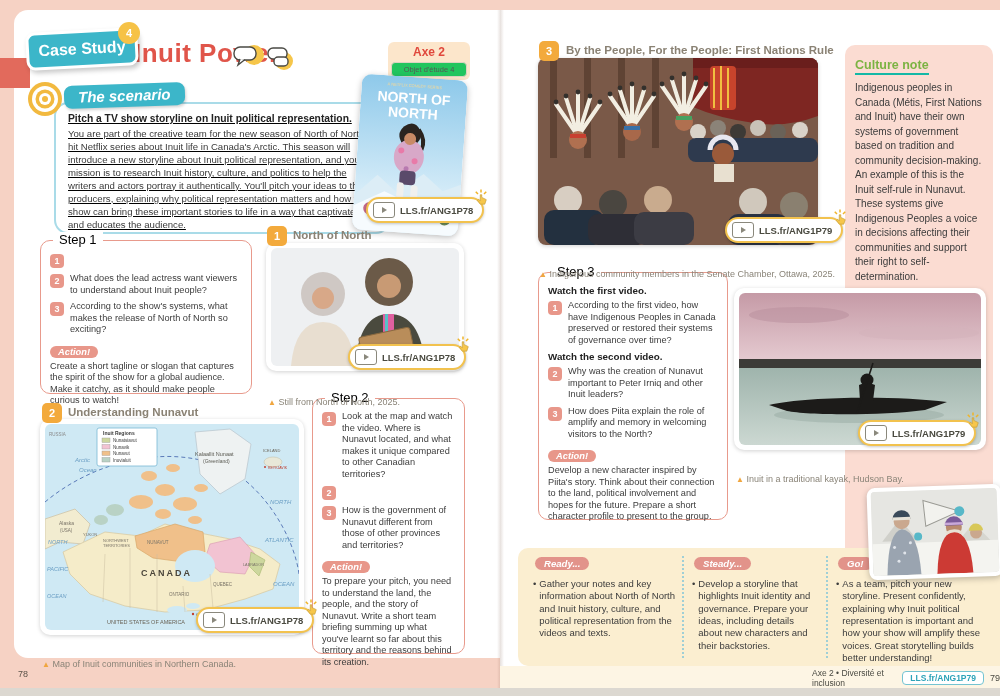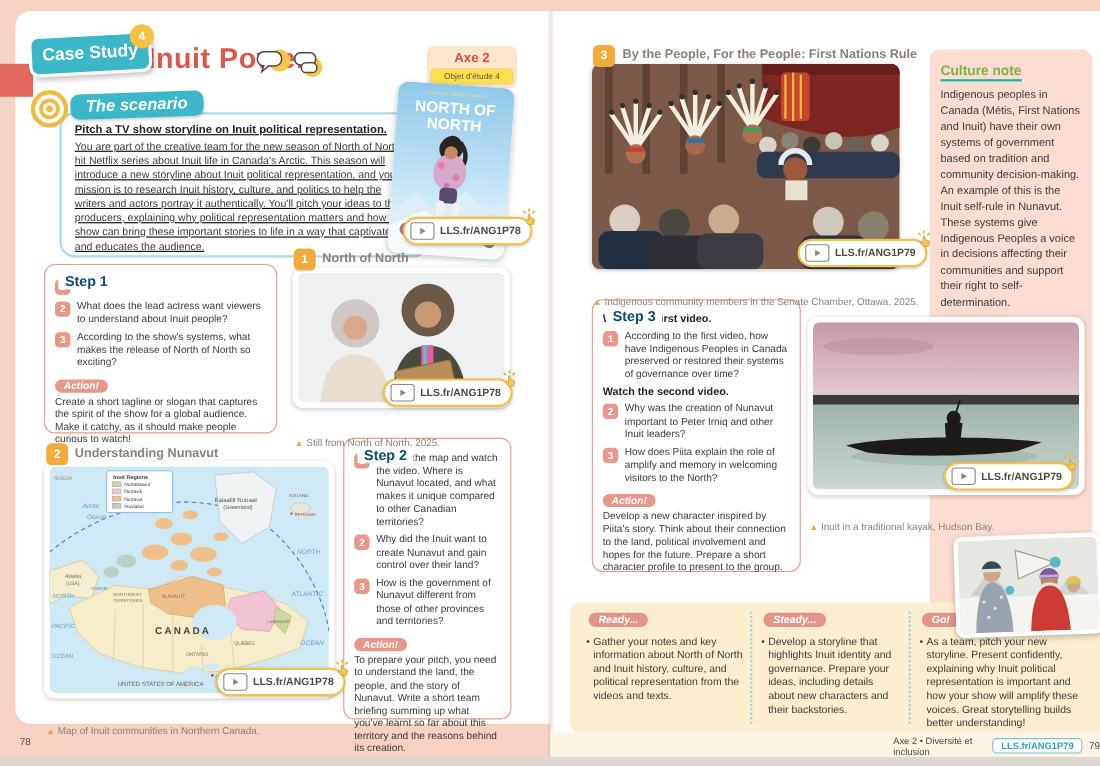--- a/index.html
+++ b/index.html
@@ -10,29 +10,29 @@
   .divider{position:absolute;left:497px;top:10px;width:7px;height:678px;background:linear-gradient(to right,rgba(100,60,40,0),rgba(100,60,40,.14) 50%,rgba(100,60,40,0));}
   .bottom-strip{position:absolute;left:0;top:688px;width:1000px;height:8px;background:#dcd8d1;}
   .footer-cream{position:absolute;left:500px;top:666px;width:500px;height:22px;background:#fdf5e4;}
 
   .coral-tab{position:absolute;left:0;top:58px;width:30px;height:30px;background:#e26a5c;}
   .case-badge{position:absolute;left:26px;top:30px;width:106px;height:32px;background:#3cb6c9;border:3px solid #fff;border-radius:9px;transform:rotate(-3deg);box-shadow:2px 3px 5px rgba(0,0,0,.22);display:flex;align-items:center;justify-content:center;color:#fff;font-weight:bold;font-size:16px;z-index:3;}
   .case-num{position:absolute;left:118px;top:22px;width:22px;height:22px;border-radius:50%;background:#f6c246;color:#fff;font-weight:bold;font-size:11px;display:flex;align-items:center;justify-content:center;z-index:4;}
   .page-title{position:absolute;left:134px;top:38px;font-size:26px;font-weight:bold;color:#e0554a;letter-spacing:.5px;}
   .axe-box{position:absolute;left:388px;top:42px;width:76px;background:#fce6cb;border-radius:6px;padding:3px;text-align:center;}
   .axe-label{color:#e0483c;font-weight:bold;font-size:12px;}
-  .axe-sub{background:#fde047;border:1px solid #ddd3c2;border-radius:4px;font-size:7.5px;color:#555;padding:2px 1px;margin-top:3px;}
+  .axe-sub{background:#22c55e;border:1px solid #ddd3c2;border-radius:4px;font-size:7.5px;color:#555;padding:2px 1px;margin-top:3px;}
 
   .scenario-banner{position:absolute;left:64px;top:84px;background:#3cb6c9;border-radius:8px;transform:rotate(-2deg);color:#fff;font-weight:bold;font-style:italic;font-size:15px;padding:3px 14px;box-shadow:1px 2px 3px rgba(0,0,0,.18);z-index:3;}
   .scenario-box{position:absolute;left:54px;top:102px;width:336px;height:132px;background:#fff;border:2px solid #a9dbe8;border-radius:14px;padding:9px 12px;box-sizing:border-box;z-index:2;text-decoration:underline;}
   .scenario-lead{font-size:10.3px;font-weight:bold;color:#222;margin-bottom:4px;}
   .scenario-body{font-size:9.6px;line-height:1.35;color:#3a3a3a;}
 
   .step-box{position:absolute;background:#fff;border:1.5px solid #e89a8c;border-radius:10px;padding:12px 9px 6px;box-sizing:border-box;z-index:2;}
-  .step-title{position:absolute;top:-9px;left:12px;background:#fff;padding:0 6px;color:#0c4a6e;font-weight:bold;font-size:13px;margin-top:16px;}
+  .step-title{position:absolute;top:-9px;left:12px;background:#fff;padding:0 6px;color:#000000;font-weight:normal;font-size:13px;}
   .step-item{display:flex;gap:6px;margin-bottom:5px;}
   .item-num{flex:0 0 14px;width:14px;height:14px;background:#e8978a;border-radius:4px;color:#fff;font-size:9px;font-weight:bold;display:flex;align-items:center;justify-content:center;margin-top:1px;}
   .item-text{font-size:9.2px;line-height:1.25;color:#3c3c3c;}
   .watch-line{font-size:9.8px;font-weight:bold;color:#222;margin-bottom:4px;}
   .action-pill{display:inline-block;background:#e8978a;color:#fff;font-weight:bold;font-style:italic;font-size:9.3px;border-radius:9px;padding:1px 8px;margin:1px 0 3px;}
   .action-text{font-size:9.2px;line-height:1.25;color:#3c3c3c;}
 
   .doc-badge{position:absolute;width:20px;height:20px;background:#f3aa3c;border-radius:5px;color:#fff;font-weight:bold;font-size:11px;display:flex;align-items:center;justify-content:center;z-index:3;}
   .doc-title{position:absolute;font-size:11.5px;font-weight:bold;color:#8a8274;z-index:3;}
   .photo-card{position:absolute;background:#fff;border-radius:10px;box-shadow:0 1px 4px rgba(0,0,0,.18);padding:5px;box-sizing:content-box;z-index:2;}
@@ -282,21 +282,20 @@
   </div>
 
   <div class="step-box" style="left:312px;top:398px;width:153px;height:256px">
     <span class="step-title">Step 2</span>
     <div class="step-item">
         <span class="item-num">1</span>
         <span class="item-text">Look at the map and watch the video. Where is Nunavut located, and what makes it unique compared to other Canadian territories?</span>
       </div>
     <div class="step-item">
         <span class="item-num">2</span>
-        <span class="item-text">Why did the Inuit want to create Nunavut and gain control over their land?</span>
       </div>
     <div class="step-item">
         <span class="item-num">3</span>
         <span class="item-text">How is the government of Nunavut different from those of other provinces and territories?</span>
       </div>
     <span class="action-pill">Action!</span>
     <div class="action-text">To prepare your pitch, you need to understand the land, the people, and the story of Nunavut. Write a short team briefing summing up what you've learnt so far about this territory and the reasons behind its creation.</div>
   </div>
 
   <div class="footer-left">78</div>

